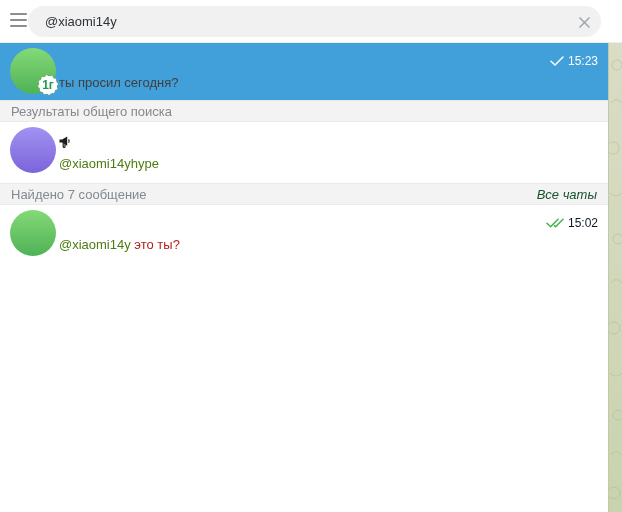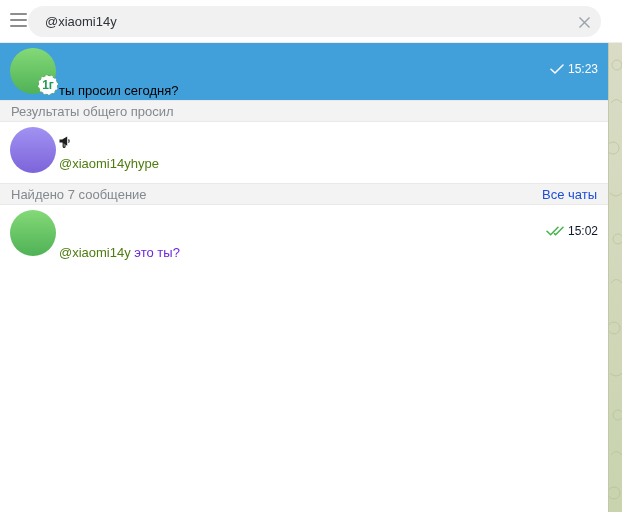--- a/index.html
+++ b/index.html
@@ -39,43 +39,43 @@
   }
   .avatar.green{background:linear-gradient(180deg,#84d977 0%,#4fb256 100%);}
   .avatar.purple{background:linear-gradient(180deg,#a292f2 0%,#7c64da 100%);}
   .row-peer .avatar{margin-top:5px;}
   .ttl-badge{
     position:absolute;right:-2px;bottom:-1px;width:18px;height:18px;border-radius:50%;
     background:#fff;border:1.5px dashed #6aa661;color:#1e9a52;
     font-size:12px;font-weight:bold;display:flex;align-items:center;justify-content:center;
     box-sizing:content-box;line-height:1;
   }
-  .row-body{flex:1;margin-left:3px;padding-top:18px;min-width:0;}
+  .row-body{flex:1;margin-left:3px;padding-top:10px;min-width:0;}
   .row-peer .row-body{padding-top:12px;}
   .line1{display:flex;align-items:center;height:16px;}
   .name{font-size:13px;font-weight:bold;color:#222;flex:1;white-space:nowrap;overflow:hidden;}
   .selected .name{color:#fff;}
   .meta{display:flex;align-items:center;gap:4px;font-size:12px;flex:none;}
   .selected .meta{color:#fff;}
   .meta-time{color:#0f172a;}
   .selected .meta-time{color:#fff;}
   .line2{margin-top:6px;font-size:13px;white-space:nowrap;overflow:hidden;}
-  .preview-gray{color:#6d28d9;}
-  .selected .line2{color:#000000;}
+  .preview-gray{color:#b91c1c;}
+  .selected .line2{color:#404040;}
   .link-blue{color:#4d7c0f;}
   .megaphone{display:inline-block;vertical-align:middle;}
   
   .bar{
     position:absolute;left:0;width:608px;background:#f3f3f3;
     border-top:1px solid #e9e9e9;border-bottom:1px solid #e9e9e9;box-sizing:border-box;
     display:flex;align-items:center;padding:0 11px;font-size:13px;color:#83898e;
   }
   .bar1{top:57px;height:22px;}
   .bar2{top:140px;height:22px;justify-content:space-between;}
-  .all-chats{color:#1d4ed8;cursor:pointer;}
+  .all-chats{color:#14532d;cursor:pointer;font-style:italic;}
   
   .chat-strip{
     position:absolute;left:608px;top:43px;width:14px;height:469px;
     background:linear-gradient(180deg,#dadcc6 0%,#d3d9bd 40%,#c9d3ae 100%);
     border-left:1px solid #c2c8aa;box-sizing:border-box;overflow:hidden;
   }
   .chat-strip svg{display:block;}
 </style>
 </head>
 <body>
@@ -110,21 +110,21 @@
             <path d="M1 5.2 L5 9 L13 1" stroke="#ffffff" stroke-width="1.5" fill="none" stroke-linecap="round" stroke-linejoin="round"></path>
           </svg>
           <span class="meta-time">15:23</span>
         </span>
       </div>
       <div class="line2">ты просил сегодня?</div>
     </div>
   </div>
 
   <div class="bar bar1">
-    <span>Результаты общего просил</span>
+    <span>Результаты общего поиска</span>
   </div>
 
   <div class="row row-peer">
     <div class="avatar purple"></div>
     <div class="row-body">
       <div class="line1">
         <svg class="megaphone" width="12" height="12" viewBox="0 0 12 12">
           <path d="M0.5 3.6 h2.6 L8.2 0.4 v9.4 L3.1 6.6 H0.5 Z" fill="#1f1f1f"></path>
           <path d="M4.2 7 v3.4 a0.9 0.9 0 0 0 1.8 0 V7.6" fill="none" stroke="#1f1f1f" stroke-width="1.2"></path>
           <path d="M9.6 3.4 a3 3 0 0 1 0 3.4" fill="none" stroke="#1f1f1f" stroke-width="1.1"></path>

